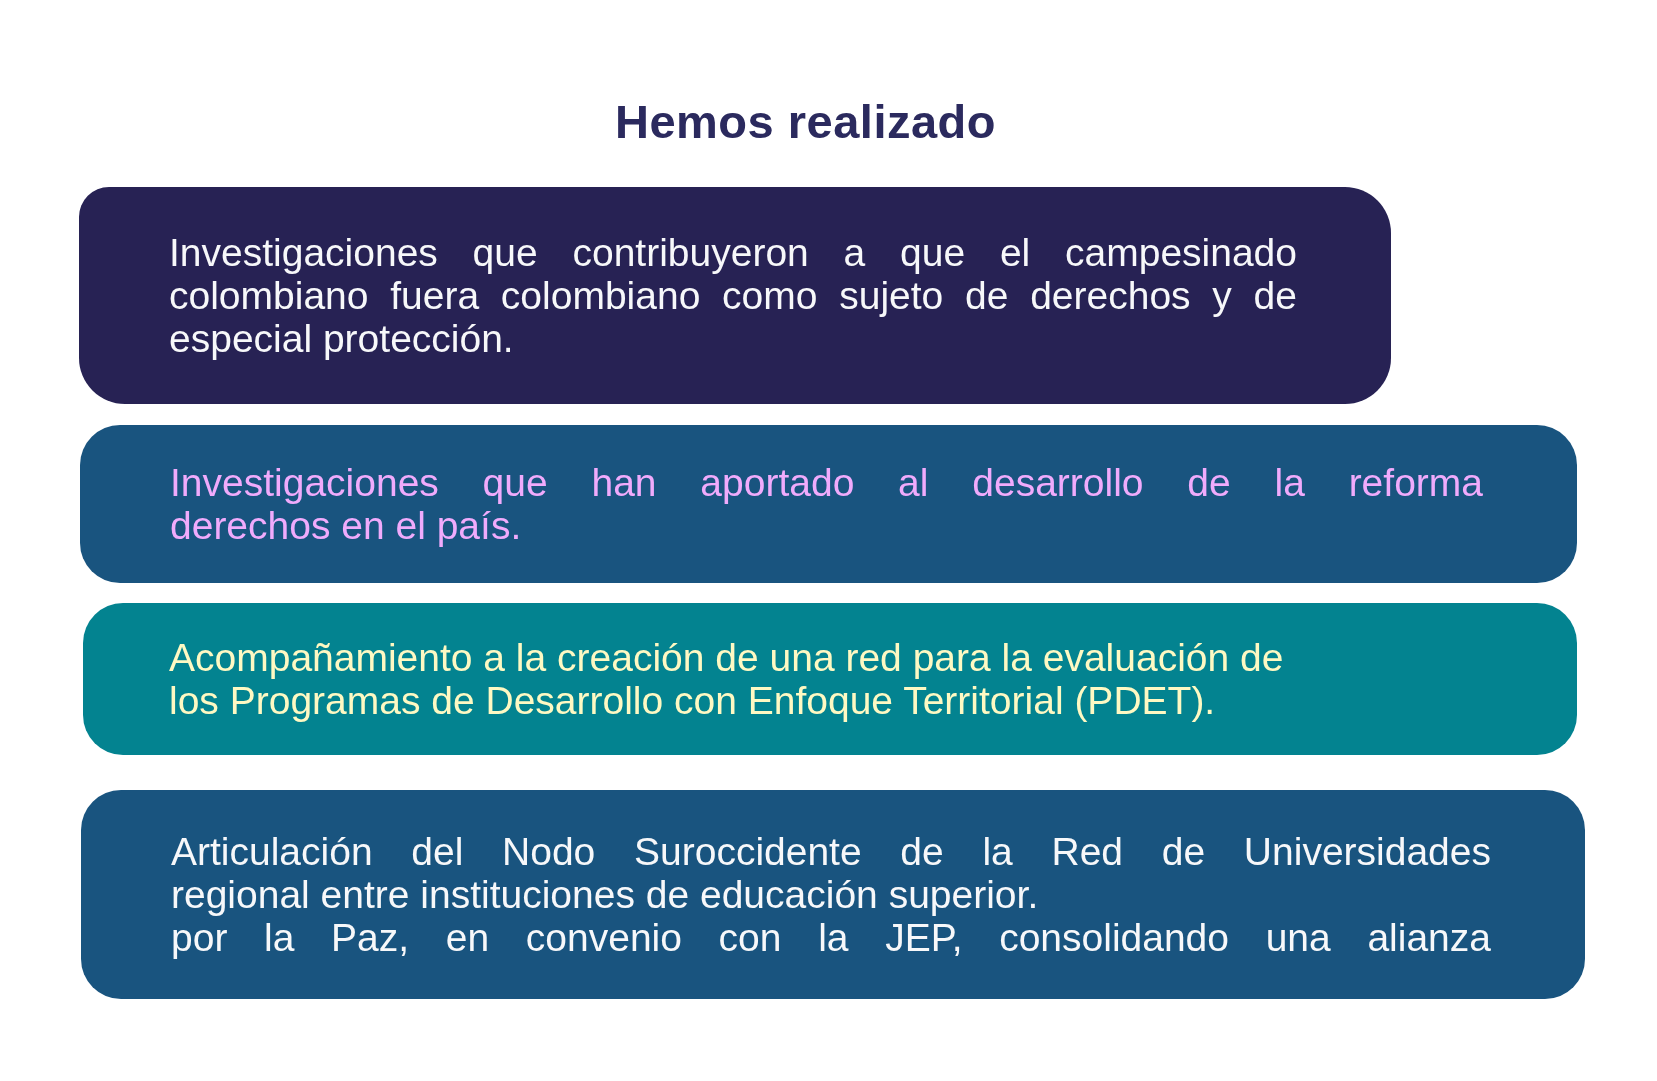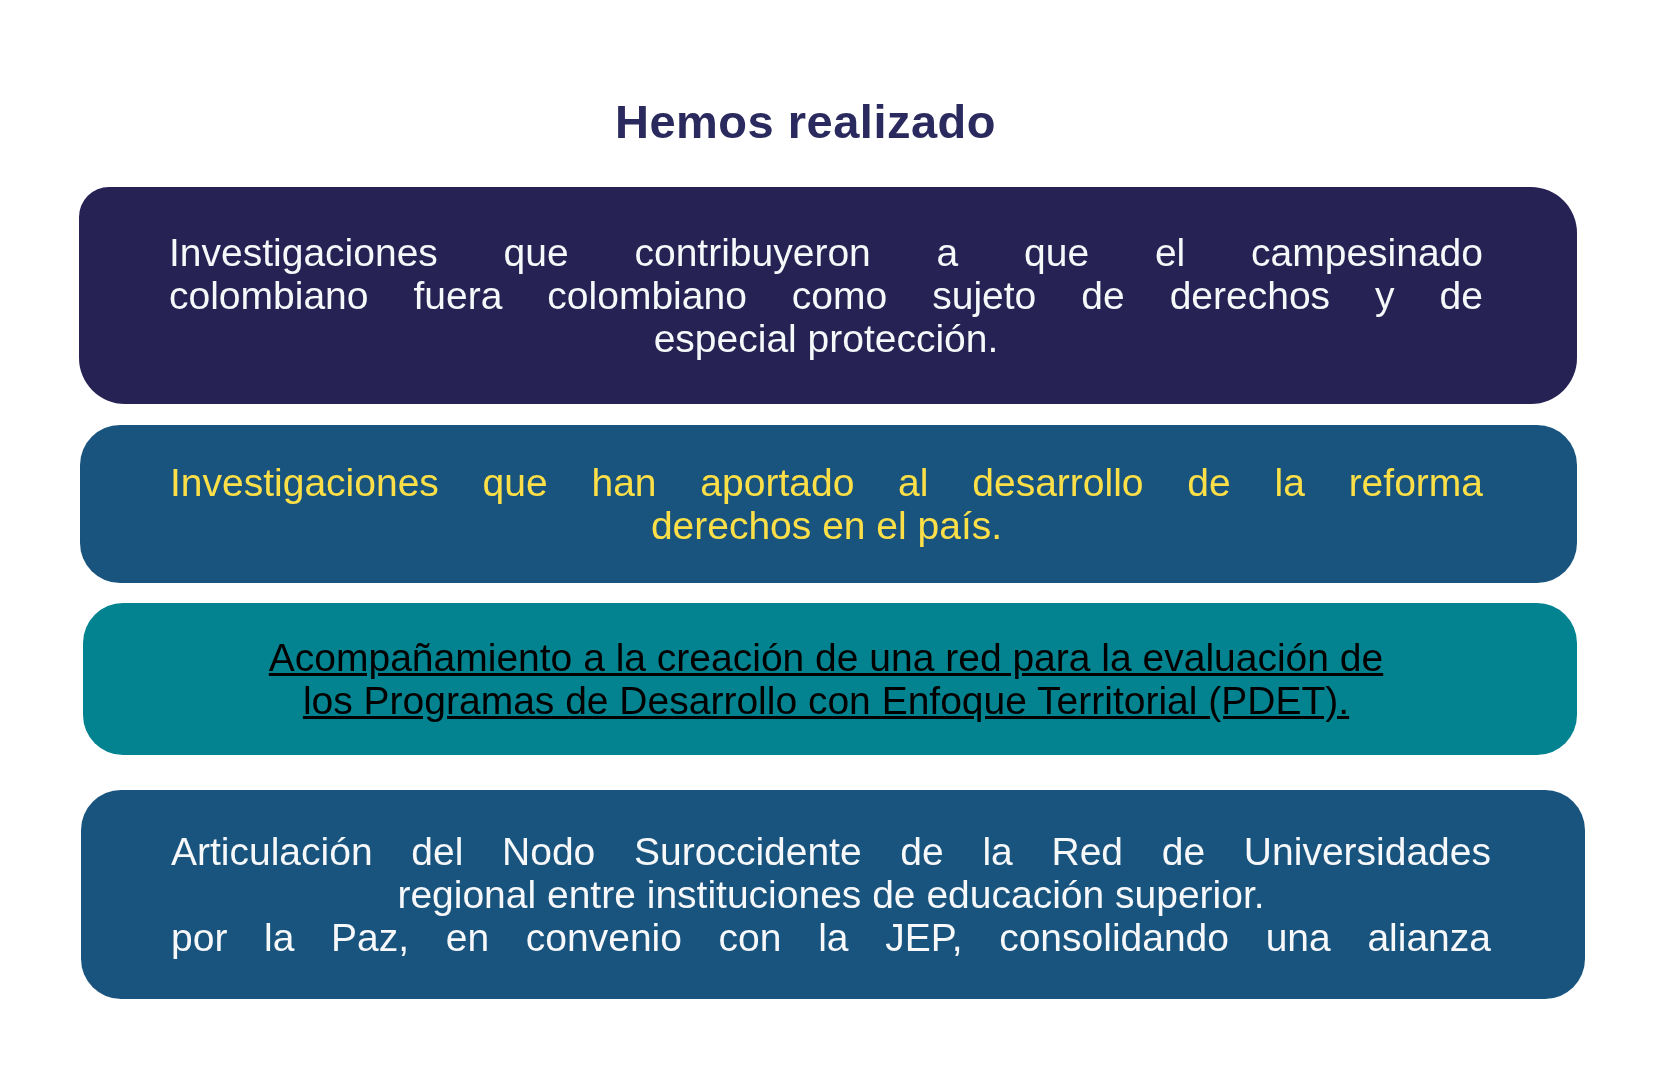--- a/index.html
+++ b/index.html
@@ -32,51 +32,51 @@
     display: flex;
     flex-direction: column;
     justify-content: center;
     border-radius: 40px;
     padding: 0 94px 0 90px;
     color: #f7f8fa;
     font-size: 39px;
     line-height: 43px;
   }
 
-  .card-1 { top: 187px; left: 79px;  width: 1498px; height: 217px; border-radius: 30px 46px 46px 46px; }
+  .card-1 { top: 187px; left: 79px;  width: 1312px; height: 217px; border-radius: 30px 46px 46px 46px; }
   .card-2 { top: 425px; left: 80px;  width: 1497px; height: 158px; }
   .card-3 { top: 603px; left: 83px;  width: 1494px; height: 152px; padding-left: 86px; }
   .card-4 { top: 790px; left: 81px;  width: 1504px; height: 209px; }
 
-  .line { text-align: center; }
+  .line { text-align: left; }
   .line.just { text-align: justify; text-align-last: justify; }
 </style>
 </head>
 <body>
 
 <div class="stage">
 
   <h1 class="title" style="color: rgb(43, 42, 94);">Hemos realizado</h1>
 
   <section class="card card-1" style="background: rgb(39, 34, 84); color: rgb(247, 248, 250);">
     <div class="card-text">
         <div class="line just">Investigaciones que contribuyeron a que el campesinado</div>
         <div class="line just">colombiano fuera colombiano como sujeto de derechos y de</div>
         <div class="line">especial protección.</div>
       </div>
   </section>
 
-  <section class="card card-2" style="background: rgb(25, 84, 127); color: #fde047;">
+  <section class="card card-2" style="background: rgb(25, 84, 127); color: #f0abfc;">
     <div class="card-text">
         <div class="line just">Investigaciones que han aportado al desarrollo de la reforma</div>
         <div class="line">derechos en el país.</div>
       </div>
   </section>
 
-  <section class="card card-3" style="background: rgb(3, 131, 144); color: #000000; text-decoration: underline;">
+  <section class="card card-3" style="background: rgb(3, 131, 144); color: #fef9c3;">
     <div class="card-text">
         <div class="line">Acompañamiento a la creación de una red para la evaluación de</div>
         <div class="line">los Programas de Desarrollo con Enfoque Territorial (PDET).</div>
       </div>
   </section>
 
   <section class="card card-4" style="background: rgb(25, 84, 127); color: rgb(247, 248, 250);">
     <div class="card-text">
         <div class="line just">Articulación del Nodo Suroccidente de la Red de Universidades</div>
         <div class="line">regional entre instituciones de educación superior.</div>

